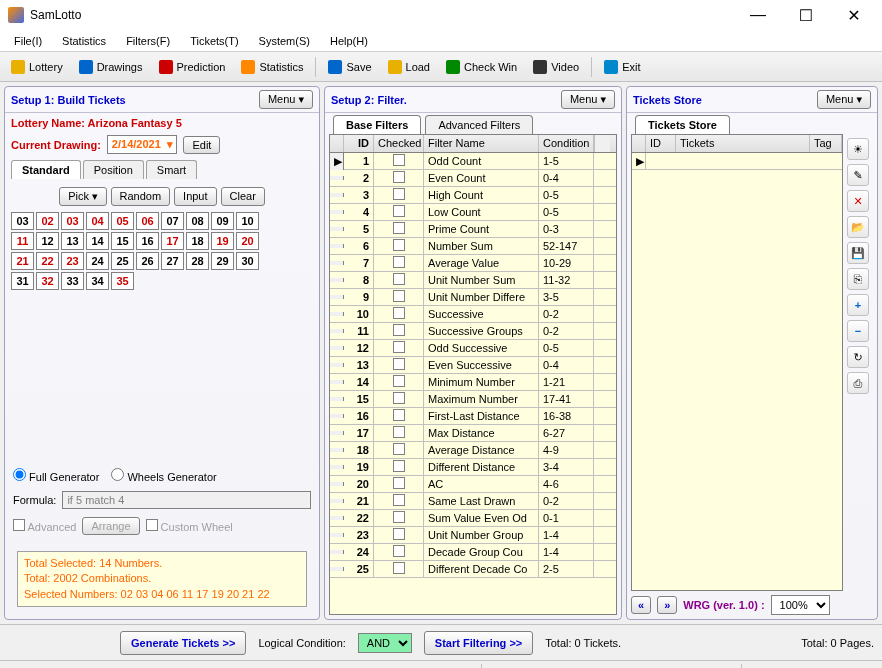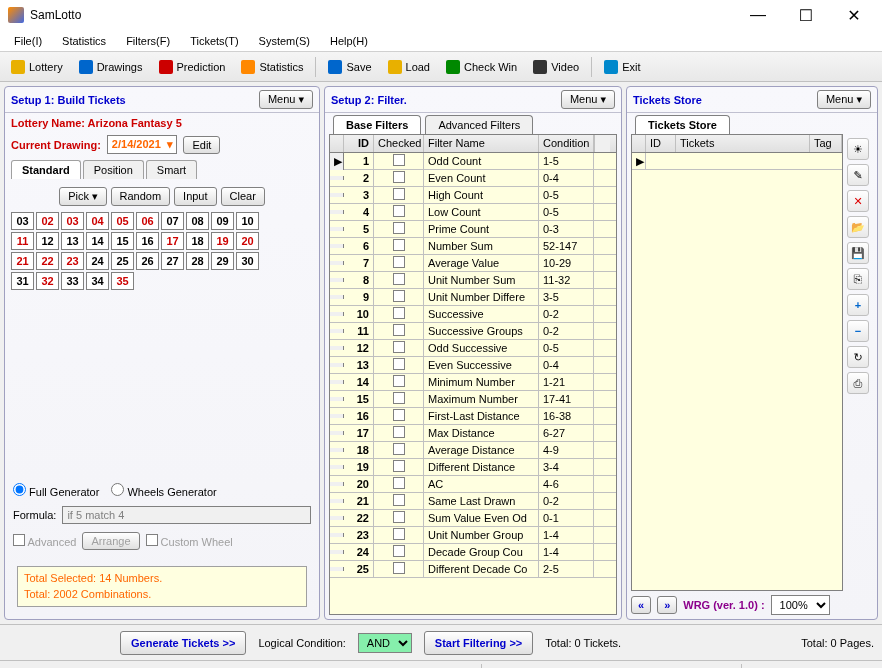--- a/index.html
+++ b/index.html
@@ -206,20 +206,21 @@
       <div class="combo"><span>if 5 match 4</span></div>
     </div>
     <div class="formula-row dis">
       <label><span class="chk"></span> <span>Advanced</span></label>
       <span class="small-btn dis">Arrange</span>
       <label><span class="chk"></span> <span>Custom Wheel</span></label>
     </div>
     <div class="info-box">
       <div>Total Selected: 14 Numbers.</div>
       <div>Total: 2002 Combinations.</div>
+      <div>Selected Numbers: 02 03 04 06 11 17 19 20 21 22</div>
     </div>
   </div>
 
   <div class="panel" style="width:298px">
     <div class="panel-hdr">
       <span class="panel-title">Setup 2: Filter.</span>
       <span class="menu-btn">Menu  ▾</span>
     </div>
     <div class="filter-tabs" id="ftabs">
         <div class="ftab active">Base Filters</div>

